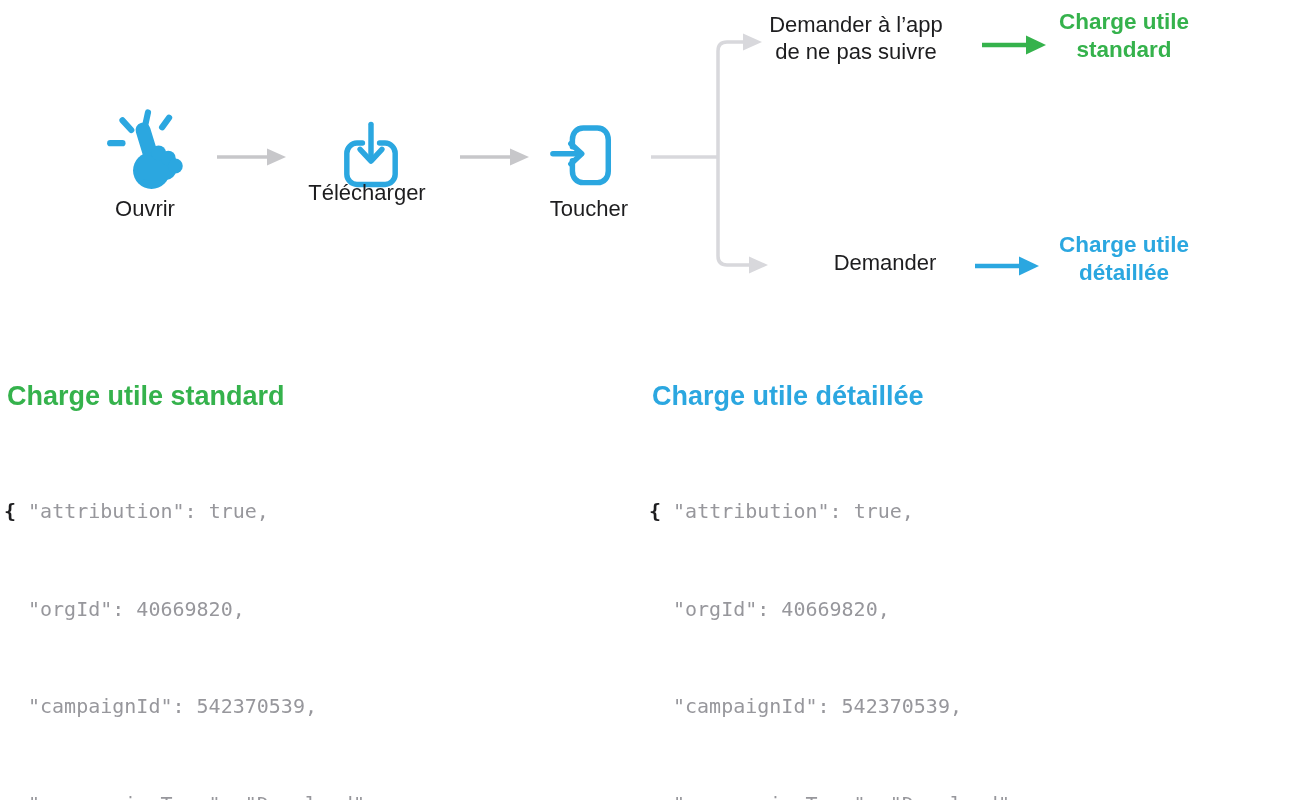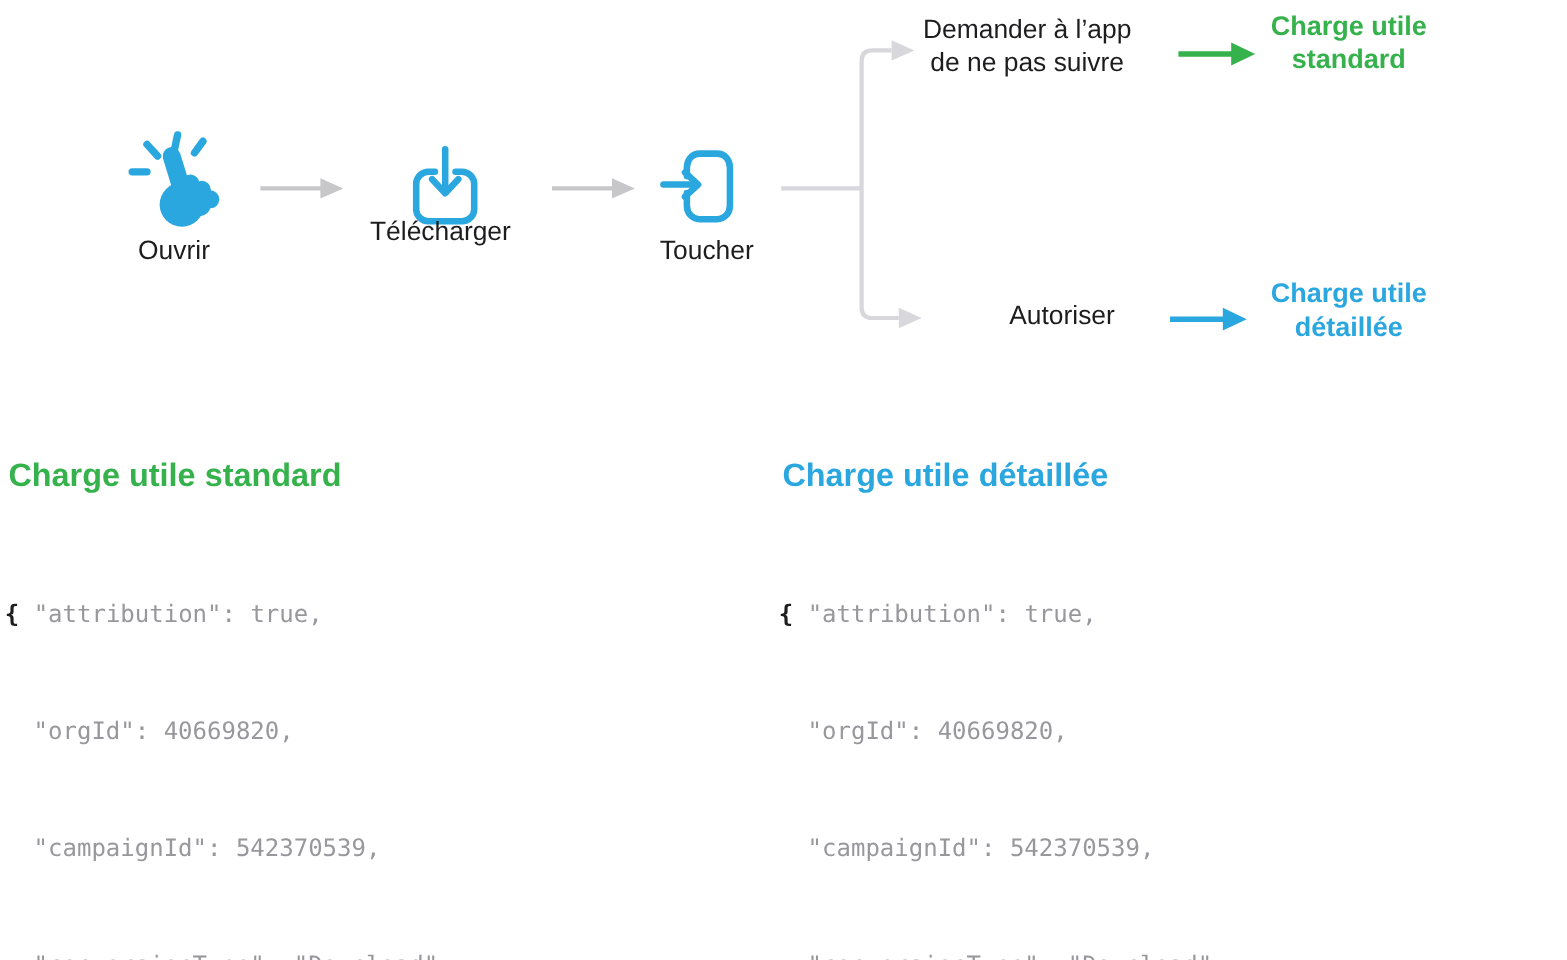--- a/index.html
+++ b/index.html
@@ -120,21 +120,21 @@
       <path d="M28 38 L42 51 L28 64"></path>
     </g>
   </svg>
 
   <div class="step-label" style="left:145px;top:196px">Ouvrir</div>
   <div class="step-label" style="left:367px;top:180px">Télécharger</div>
   <div class="step-label" style="left:589px;top:196px">Toucher</div>
 
   <div class="step-label two-line" style="left:856px;top:11px">Demander à l’app
 de ne pas suivre</div>
-  <div class="step-label" style="left:885px;top:250px">Autoriser</div>
+  <div class="step-label" style="left:885px;top:250px">Demander</div>
 
   <div class="result-label green" style="left:1124px;top:8px">Charge utile
 standard</div>
   <div class="result-label blue" style="left:1124px;top:231px">Charge utile
 détaillée</div>
 
   <div class="payload-title green" style="left:7px;top:380px">Charge utile standard</div>
   <div class="code" style="left:4px;top:430px">
     <div class="code-line"><span class="brace brace-open">{</span><span>"attribution": true,</span></div>
     <div class="code-line indent">"orgId": 40669820,</div>

